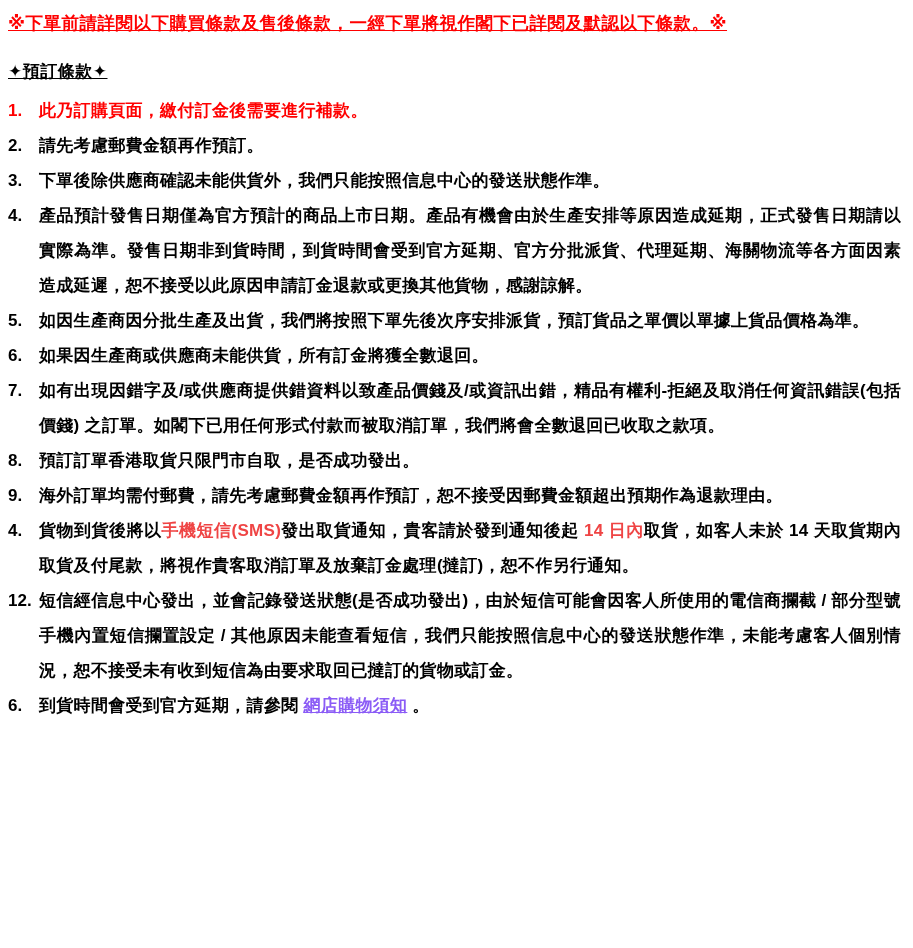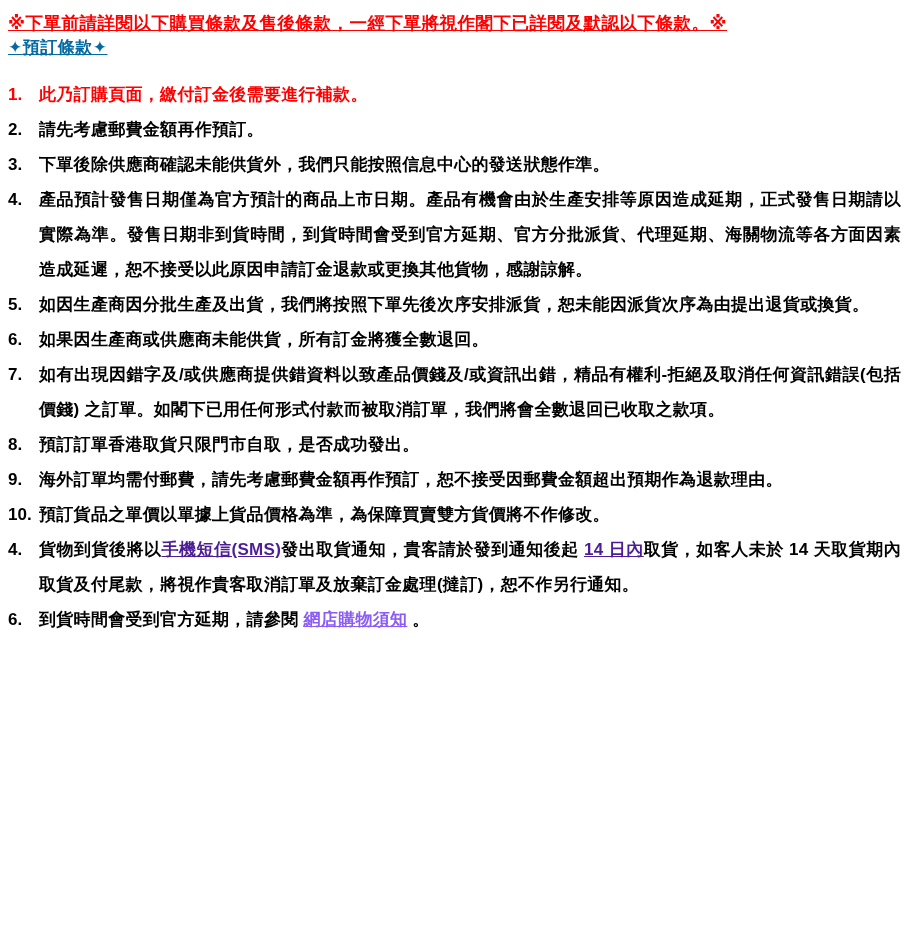--- a/index.html
+++ b/index.html
@@ -13,27 +13,28 @@
     padding: 10px 12px 10px 8px;
     color: #000000;
     font-weight: 700;
     font-size: 17px;
   }
   .doc-title {
     color: #ff0000;
     text-decoration: underline;
     font-size: 17.5px;
     line-height: 26px;
+    margin-bottom: 24px;
     letter-spacing: 0.5px;
   }
   .section-header {
-    color: #0369a1;
+    color: #000000;
     text-decoration: underline;
     font-size: 17px;
-    margin-bottom: 18px;
+    margin-bottom: 10px;
     letter-spacing: 0.5px;
   }
   .terms-list {
     display: block;
   }
   .term {
     display: flex;
     align-items: flex-start;
     line-height: 35px;
   }
@@ -46,22 +47,21 @@
     flex: 1 1 auto;
     text-align: justify;
     letter-spacing: 0.3px;
   }
   .term.highlight,
   .term.highlight .term-number,
   .term.highlight .term-text {
     color: #ff0000;
   }
   .red-underline {
-    color: #4c1d95;
-    text-decoration: underline;
+    color: #ef4444;
     margin-top: 25px;
   }
   a.link, .link {
     color: #8b5cf6;
     text-decoration: underline;
     cursor: pointer;
   }
 </style>
 </head>
 <body>
@@ -83,44 +83,44 @@
       <div class="term">
         <span class="term-number">3.</span>
         <div class="term-text"><span>下單後除供應商確認未能供貨外，我們只能按照信息中心的發送狀態作準。</span></div>
       </div>
       <div class="term">
         <span class="term-number">4.</span>
         <div class="term-text"><span>產品預計發售日期僅為官方預計的商品上市日期。產品有機會由於生產安排等原因造成延期，正式發售日期請以實際為準。發售日期非到貨時間，到貨時間會受到官方延期、官方分批派貨、代理延期、海關物流等各方面因素造成延遲，恕不接受以此原因申請訂金退款或更換其他貨物，感謝諒解。</span></div>
       </div>
       <div class="term">
         <span class="term-number">5.</span>
-        <div class="term-text"><span>如因生產商因分批生產及出貨，我們將按照下單先後次序安排派貨，恕未能因派貨次序為由提出退貨或換貨。</span></div>
+        <div class="term-text"><span>如因生產商因分批生產及出貨，我們將按照下單先後次序安排派貨，預訂貨品之單價以單據上貨品價格為準。</span></div>
       </div>
       <div class="term">
         <span class="term-number">6.</span>
         <div class="term-text"><span>如果因生產商或供應商未能供貨，所有訂金將獲全數退回。</span></div>
       </div>
       <div class="term">
         <span class="term-number">7.</span>
         <div class="term-text"><span>如有出現因錯字及/或供應商提供錯資料以致產品價錢及/或資訊出錯，精品有權利-拒絕及取消任何資訊錯誤(包括價錢) 之訂單。如閣下已用任何形式付款而被取消訂單，我們將會全數退回已收取之款項。</span></div>
       </div>
       <div class="term">
         <span class="term-number">8.</span>
         <div class="term-text"><span>預訂訂單香港取貨只限門市自取，是否成功發出。</span></div>
       </div>
       <div class="term">
         <span class="term-number">9.</span>
         <div class="term-text"><span>海外訂單均需付郵費，請先考慮郵費金額再作預訂，恕不接受因郵費金額超出預期作為退款理由。</span></div>
       </div>
       <div class="term">
-        <span class="term-number">10.</span>
-        <div class="term-text"><span>預訂貨品之單價以單據上貨品價格為準，為保障買賣雙方貨價將不作修改。</span></div>
+        <span class="term-number">4.</span>
+        <div class="term-text"><span>貨物到貨後將以</span><span class="red-underline">手機短信(SMS)</span><span>發出取貨通知，貴客請於發到通知後起 </span><span class="red-underline">14 日內</span><span>取貨，如客人未於 14 天取貨期內取貨及付尾款，將視作貴客取消訂單及放棄訂金處理(撻訂)，恕不作另行通知。</span></div>
       </div>
       <div class="term">
-        <span class="term-number">4.</span>
-        <div class="term-text"><span>貨物到貨後將以</span><span class="red-underline">手機短信(SMS)</span><span>發出取貨通知，貴客請於發到通知後起 </span><span class="red-underline">14 日內</span><span>取貨，如客人未於 14 天取貨期內取貨及付尾款，將視作貴客取消訂單及放棄訂金處理(撻訂)，恕不作另行通知。</span></div>
+        <span class="term-number">12.</span>
+        <div class="term-text"><span>短信經信息中心發出，並會記錄發送狀態(是否成功發出)，由於短信可能會因客人所使用的電信商攔截 / 部分型號手機內置短信攔置設定 / 其他原因未能查看短信，我們只能按照信息中心的發送狀態作準，未能考慮客人個別情況，恕不接受未有收到短信為由要求取回已撻訂的貨物或訂金。</span></div>
       </div>
       <div class="term">
         <span class="term-number">6.</span>
         <div class="term-text"><span>到貨時間會受到官方延期，請參閱 </span><a class="link">網店購物須知</a><span> 。</span></div>
       </div>
     </div>
 </div>
 
 </body></html>

